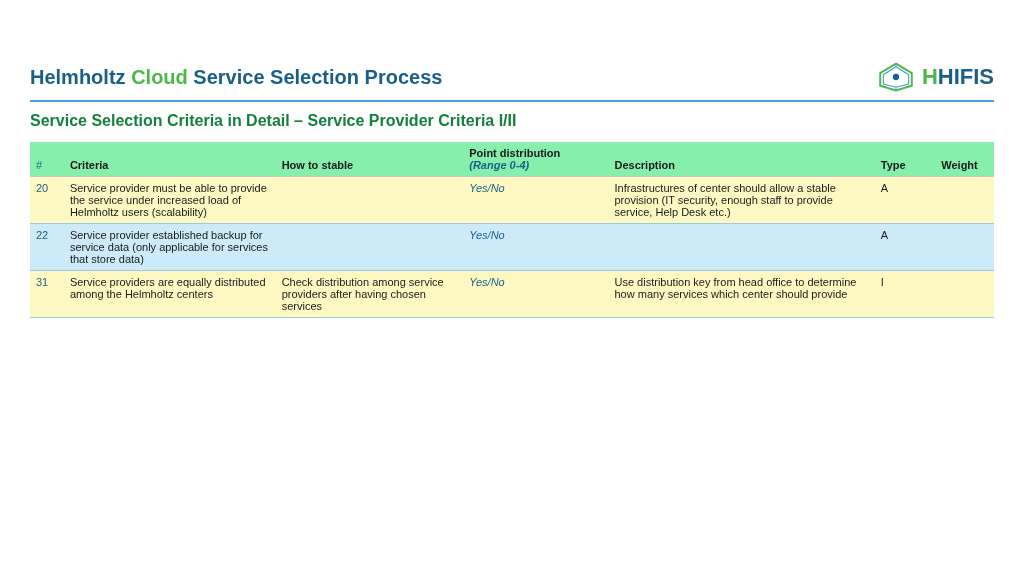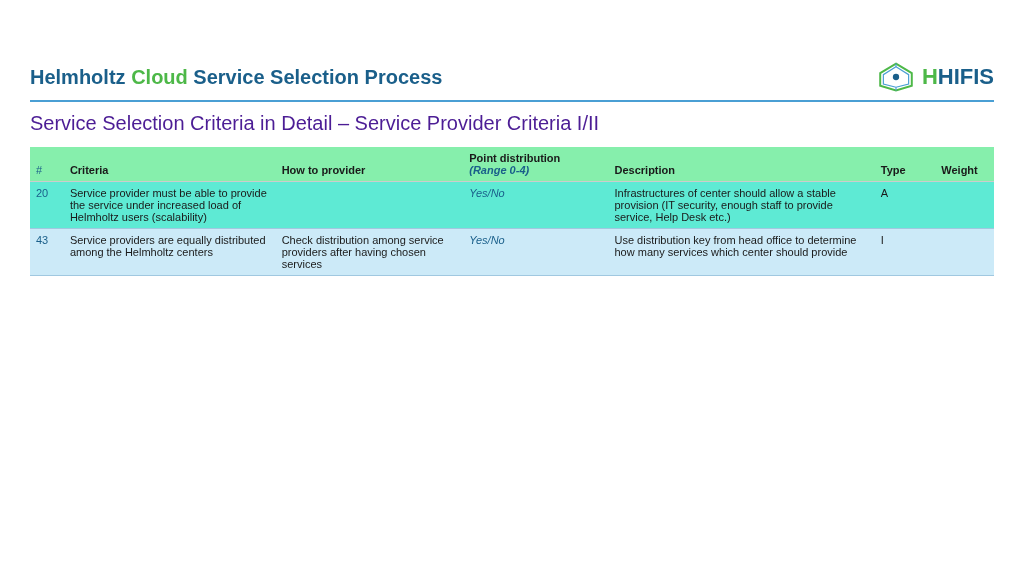--- a/index.html
+++ b/index.html
@@ -58,23 +58,23 @@
       font-weight: bold;
       color: #1a5f8a;
     }
 
     .logo-text .logo-h {
       color: #4db848;
     }
 
     
     .subtitle {
-      font-size: 20px;
-      color: #4c1d95;
-      font-weight: normal;
+      font-size: 16px;
+      color: #15803d;
+      font-weight: bold;
       margin-bottom: 12px;
     }
 
     
     .table-container {
       flex: 1;
       overflow: hidden;
     }
 
     table {
@@ -87,21 +87,21 @@
       background: #86efac;
       color: #1a1a1a;
       font-weight: bold;
       padding: 5px 6px;
       text-align: left;
       vertical-align: bottom;
       border-bottom: 1px solid #ccc;
     }
 
     tbody tr {
-      background: #5eead4;
+      background: #fef9c3;
     }
 
     tbody tr:nth-child(even) {
       background: #cceaf8;
     }
 
     tbody tr td {
       padding: 5px 6px;
       vertical-align: top;
       color: #1a1a1a;
@@ -203,42 +203,51 @@
   </div>
 
   <div class="subtitle">Service Selection Criteria in Detail – Service Provider Criteria I/II</div>
 
   <div class="table-container">
     <table>
       <thead>
         <tr>
           <th class="col-num">#</th>
           <th class="col-criteria">Criteria</th>
-          <th class="col-measure">How to provider</th>
+          <th class="col-measure">How to stable</th>
           <th class="col-point">
             <span class="point-label">Point distribution</span><br>
             <span>(Range 0-4)</span>
           </th>
           <th class="col-desc">Description</th>
           <th class="col-type">Type</th>
           <th class="col-weight">Weight</th>
         </tr>
       </thead>
       <tbody>
         <tr>
           <td class="col-num">20</td>
           <td class="col-criteria">Service provider must be able to provide the service under increased load of Helmholtz users (scalability)</td>
           <td class="col-measure"></td>
           <td class="col-point">Yes/No</td>
           <td class="col-desc">Infrastructures of center should allow a stable provision (IT security, enough staff to provide service, Help Desk etc.)</td>
           <td class="col-type">A</td>
           <td class="col-weight"></td>
         </tr>
         <tr>
-          <td class="col-num">43</td>
+          <td class="col-num">22</td>
+          <td class="col-criteria">Service provider established backup for service data (only applicable for services that store data)</td>
+          <td class="col-measure"></td>
+          <td class="col-point">Yes/No</td>
+          <td class="col-desc"></td>
+          <td class="col-type">A</td>
+          <td class="col-weight"></td>
+        </tr>
+        <tr>
+          <td class="col-num">31</td>
           <td class="col-criteria">Service providers are equally distributed among the Helmholtz centers</td>
           <td class="col-measure">Check distribution among service providers after having chosen services</td>
           <td class="col-point">Yes/No</td>
           <td class="col-desc">Use distribution key from head office to determine how many services which center should provide</td>
           <td class="col-type">I</td>
           <td class="col-weight"></td>
         </tr>
       </tbody>
     </table>
   </div>

